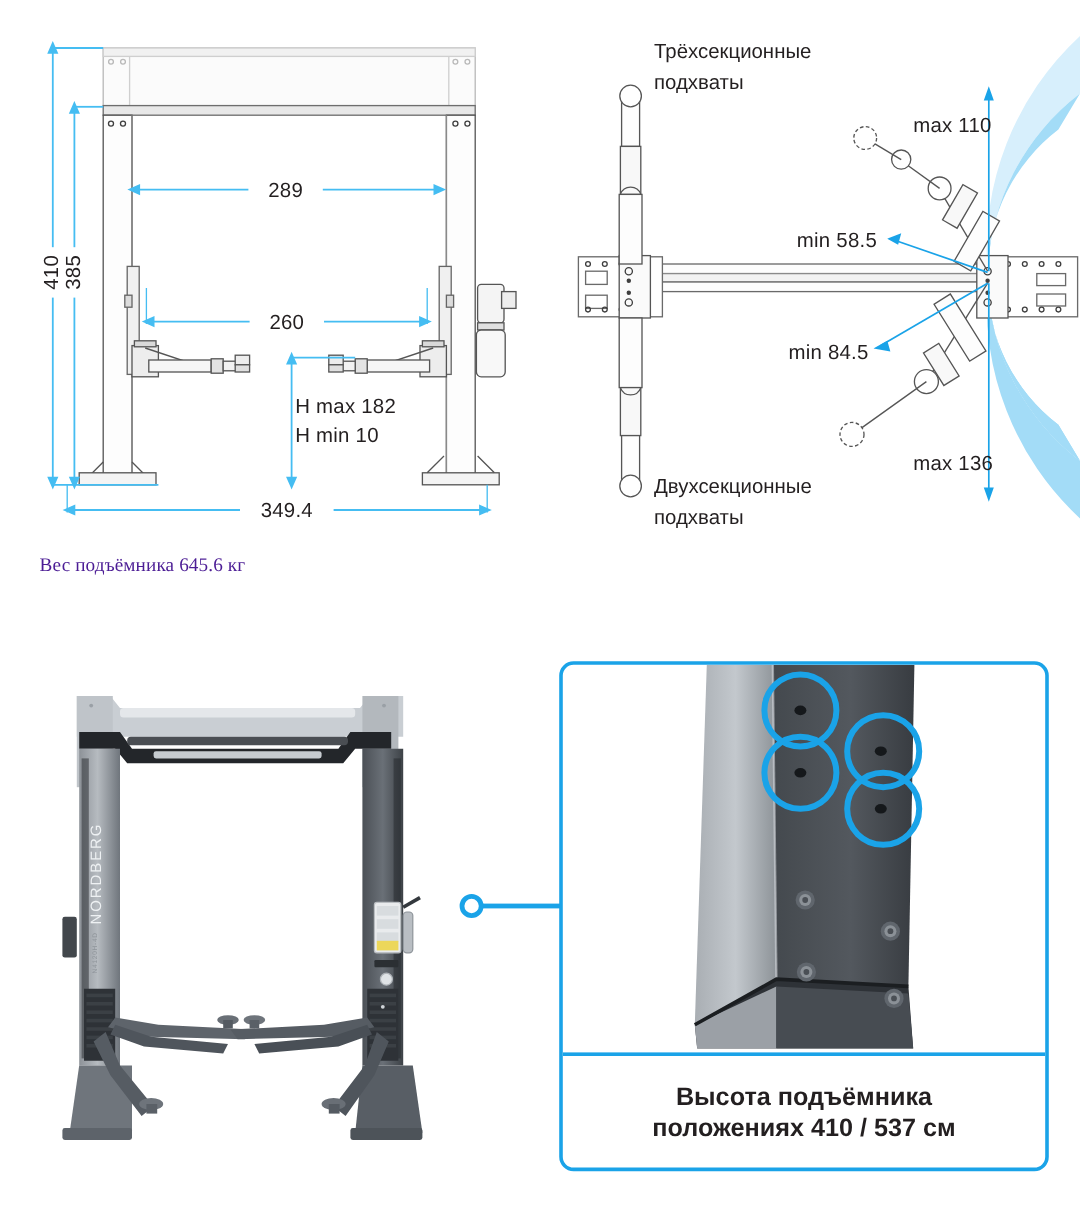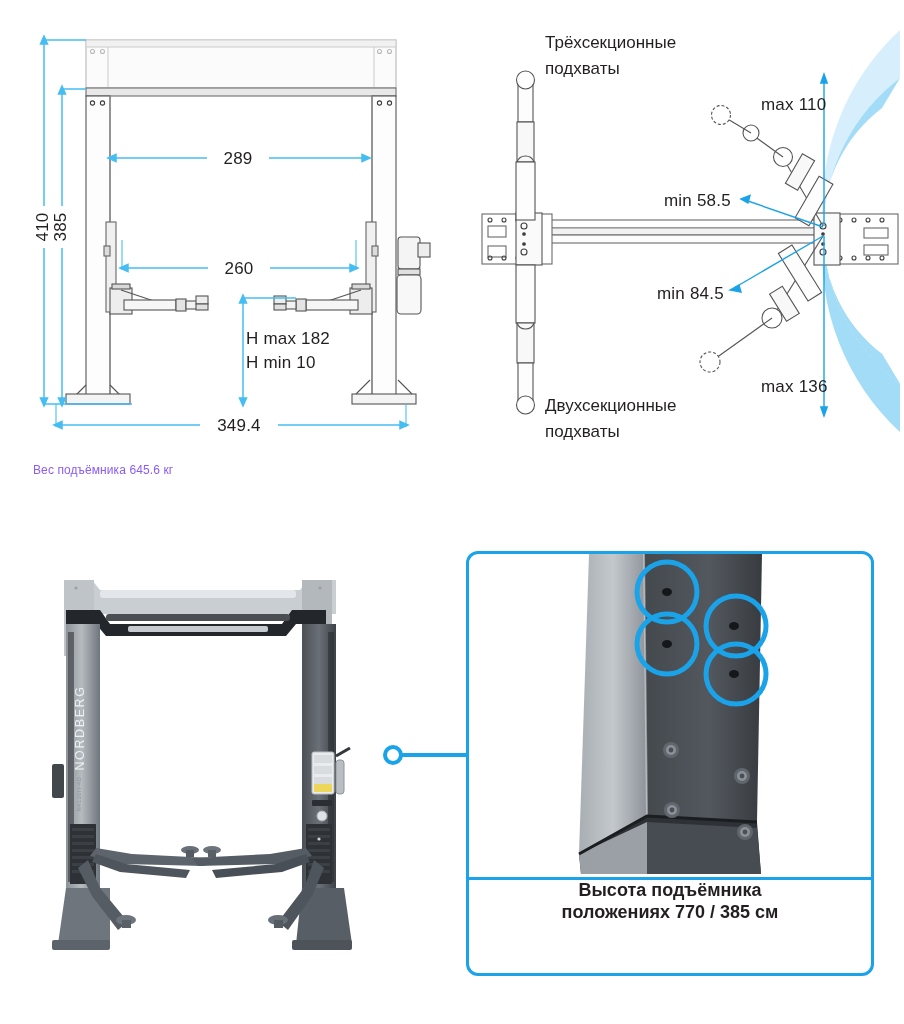--- a/index.html
+++ b/index.html
@@ -7,30 +7,30 @@
        font-family:"Liberation Sans","DejaVu Sans",sans-serif;color:#231f20;}
   .stage{position:absolute;left:0;top:0;width:904px;height:1024px;}
   svg{display:block;}
   .abs{position:absolute;}
   .dimtxt{font-family:"Liberation Sans","DejaVu Sans",sans-serif;font-size:17px;
           fill:#231f20;letter-spacing:.2px;}
   .dimtxt-v{font-family:"Liberation Sans","DejaVu Sans",sans-serif;font-size:17px;
           fill:#231f20;letter-spacing:.2px;}
   .hdr{font-family:"Liberation Sans","DejaVu Sans",sans-serif;font-size:17px;
        fill:#231f20;}
-  .weight-txt{position:absolute;left:33px;top:463px;font-size:12px;color:#8b5cf6;
-       letter-spacing:.1px;white-space:nowrap;}
+  .weight-txt{position:absolute;left:33px;top:463px;font-size:16px;color:#4c1d95;
+       letter-spacing:.1px;white-space:nowrap;font-family:Liberation Serif, serif;}
   .callout-box{position:absolute;left:466px;top:551px;width:408px;height:425px;
        border:3px solid #1aa3e8;border-radius:12px;box-sizing:border-box;background:#fff;
        overflow:hidden;}
   .callout-photo{position:absolute;left:0;top:0;width:402px;height:320px;overflow:hidden;}
   .callout-caption{position:absolute;left:0;top:323px;width:402px;height:99px;
        border-top:3px solid #1aa3e8;box-sizing:border-box;
-       display:flex;align-items:flex-start;justify-content:center;text-align:center;
-       font-size:18px;font-weight:bold;line-height:1.22;color:#231f20;padding:0 8px;}
+       display:flex;align-items:center;justify-content:center;text-align:center;
+       font-size:21px;font-weight:bold;line-height:1.22;color:#231f20;padding:0 8px;}
   .leader{position:absolute;left:400px;top:753px;width:68px;height:4px;background:#1aa3e8;}
   .leader-dot{position:absolute;left:383px;top:745px;width:20px;height:20px;
        border:4px solid #1aa3e8;border-radius:50%;background:#fff;box-sizing:border-box;}
 </style>
 </head>
 <body>
 
 <div class="stage">
 
   <svg class="abs" style="left:0;top:0" width="452" height="460">
@@ -431,18 +431,18 @@
              <circle cx="276" cy="278" r="5" fill="#8b9197"></circle>
              <circle cx="276" cy="278" r="2.4" fill="#4a4f55"></circle>
             </g>
         </g>
       </svg>
     </div>
 
     <div class="callout-caption">
       <div>
         <div>Высота подъёмника</div>
-        <div>положениях 770 / 385 см</div>
+        <div>положениях 410 / 537 см</div>
       </div>
     </div>
   </div>
 
 </div>
 
 </body></html>

